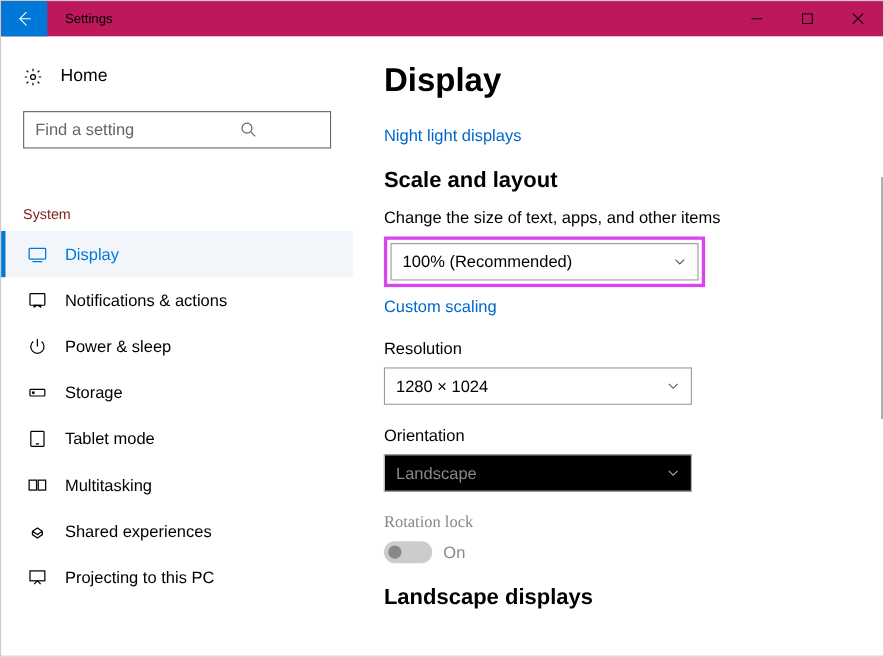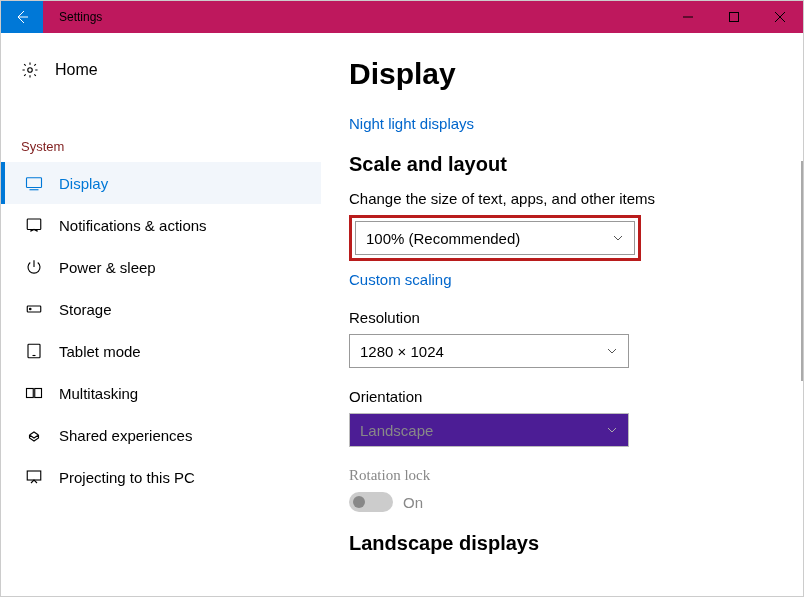--- a/index.html
+++ b/index.html
@@ -22,22 +22,22 @@
   .icon { width: 18px; height: 18px; display: inline-flex; align-items: center; justify-content: center; flex-shrink: 0; }
   .icon svg { width: 18px; height: 18px; }
   .main { flex: 1; padding: 24px 0 0 28px; position: relative; overflow: hidden; }
   h1 { font-weight: 600; font-size: 30px; margin-bottom: 24px; }
   h2 { font-weight: 600; font-size: 20px; margin: 20px 0 14px 0; }
   .link { color: #0066cc; font-size: 15px; display: inline-block; }
   .field-label { font-size: 15px; margin: 8px 0 8px 0; color: #000; }
   .field-label.disabled { color: #888; font-family: Liberation Serif, serif; }
   .dropdown { width: 280px; height: 34px; border: 1px solid #999; display: flex; align-items: center; padding: 0 10px; font-size: 15px; background: #fff; }
   .dropdown .val { flex: 1; }
-  .dropdown.disabled { background: #4c1d95; color: #888; border-color: #bbb; }
-  .dropdown-highlight { border: 3px solid #b91c1c; padding: 3px; display: inline-block; margin-bottom: 10px; }
+  .dropdown.disabled { background: #000000; color: #888; border-color: #bbb; }
+  .dropdown-highlight { border: 3px solid #d946ef; padding: 3px; display: inline-block; margin-bottom: 10px; }
   .chevron { width: 12px; height: 12px; }
   .toggle { width: 44px; height: 20px; border-radius: 10px; background: #ccc; position: relative; display: inline-block; vertical-align: middle; margin-right: 10px; }
   .toggle .knob { width: 12px; height: 12px; background: #888; border-radius: 50%; position: absolute; top: 4px; left: 4px; }
   .toggle-row { display: flex; align-items: center; margin-top: 6px; color: #888; font-size: 15px; }
   .scroll-indicator { position: absolute; right: 0; top: 128px; width: 2px; height: 220px; background: #aaa; }
   .spacer-sm { height: 12px; }
 </style>
 </head>
 <body>
 
@@ -71,20 +71,29 @@
 <div class="body">
   <div class="sidebar">
     <div class="home">
       <span class="icon">
           <svg viewBox="0 0 24 24" fill="none" stroke="#000" stroke-width="1.5">
             <circle cx="12" cy="12" r="3"></circle>
             <path d="M12 2v3M12 19v3M4.2 4.2l2.1 2.1M17.7 17.7l2.1 2.1M2 12h3M19 12h3M4.2 19.8l2.1-2.1M17.7 6.3l2.1-2.1"></path>
           </svg>
         </span>
       <span>Home</span>
+    </div>
+    <div class="search">
+      <span>Find a setting</span>
+      <span class="icon">
+          <svg viewBox="0 0 24 24" fill="none" stroke="#666" stroke-width="1.5">
+            <circle cx="10" cy="10" r="6"></circle>
+            <line x1="20" y1="20" x2="14.5" y2="14.5"></line>
+          </svg>
+        </span>
     </div>
     <div class="group-label">System</div>
 
     <div class="nav-item active">
       <span class="icon">
           <svg viewBox="0 0 24 24" fill="none" stroke="currentColor" stroke-width="1.5">
             <rect x="2" y="5" width="20" height="13" rx="1"></rect>
             <line x1="6" y1="21" x2="18" y2="21"></line>
           </svg>
         </span>

